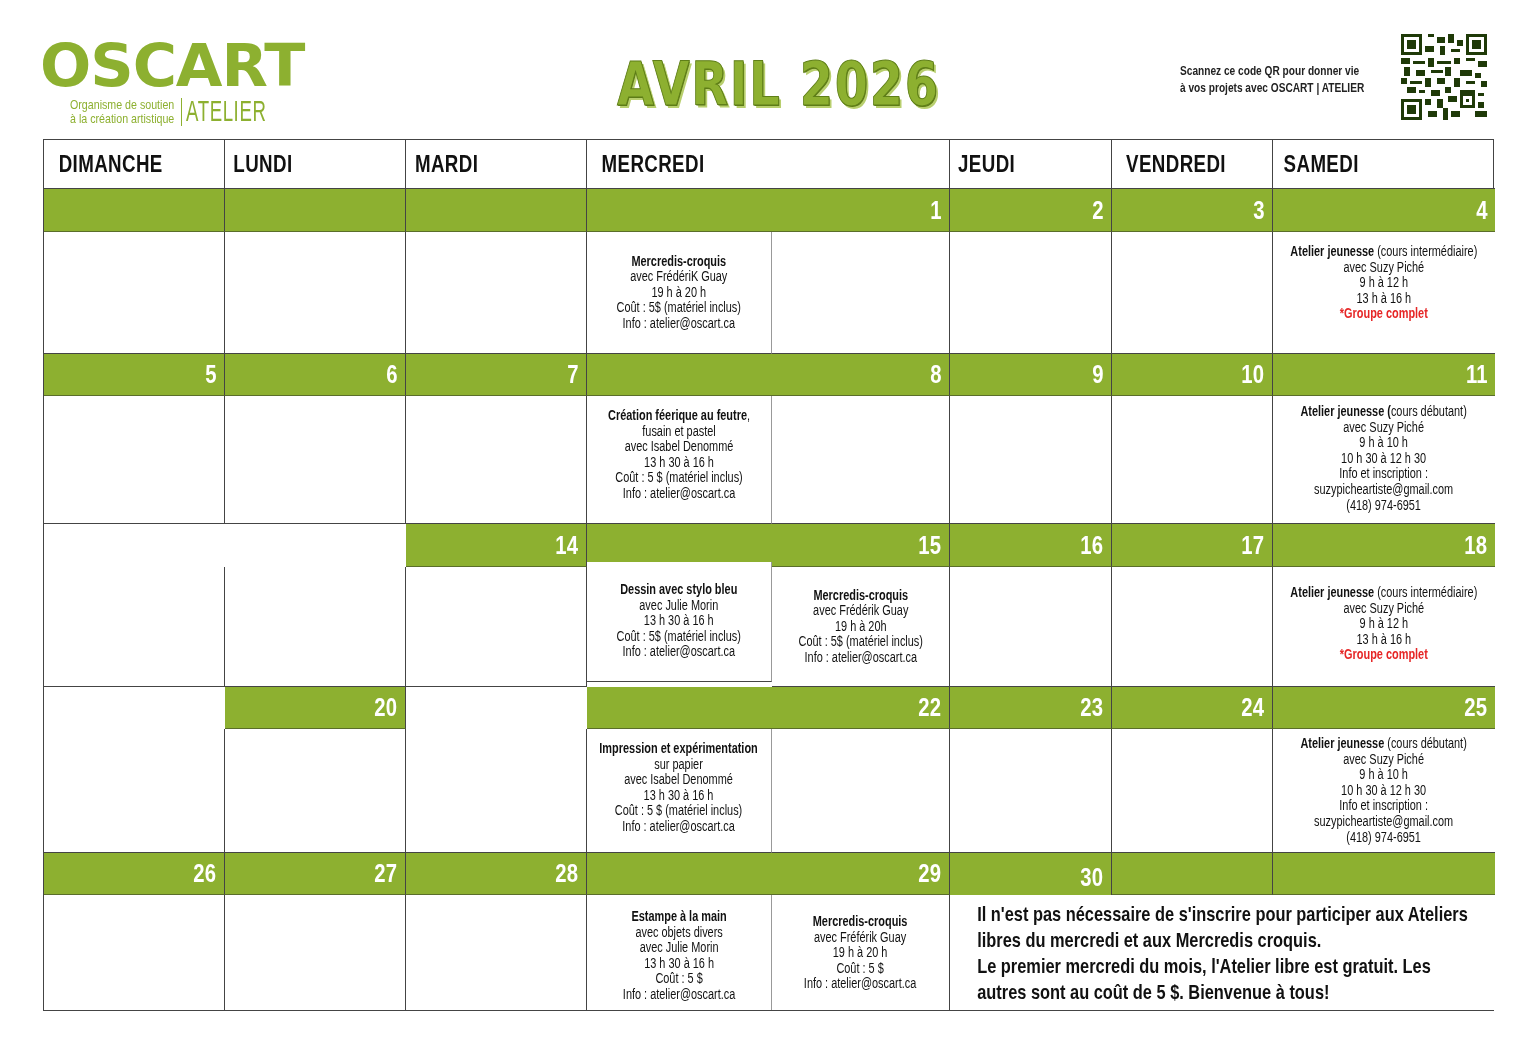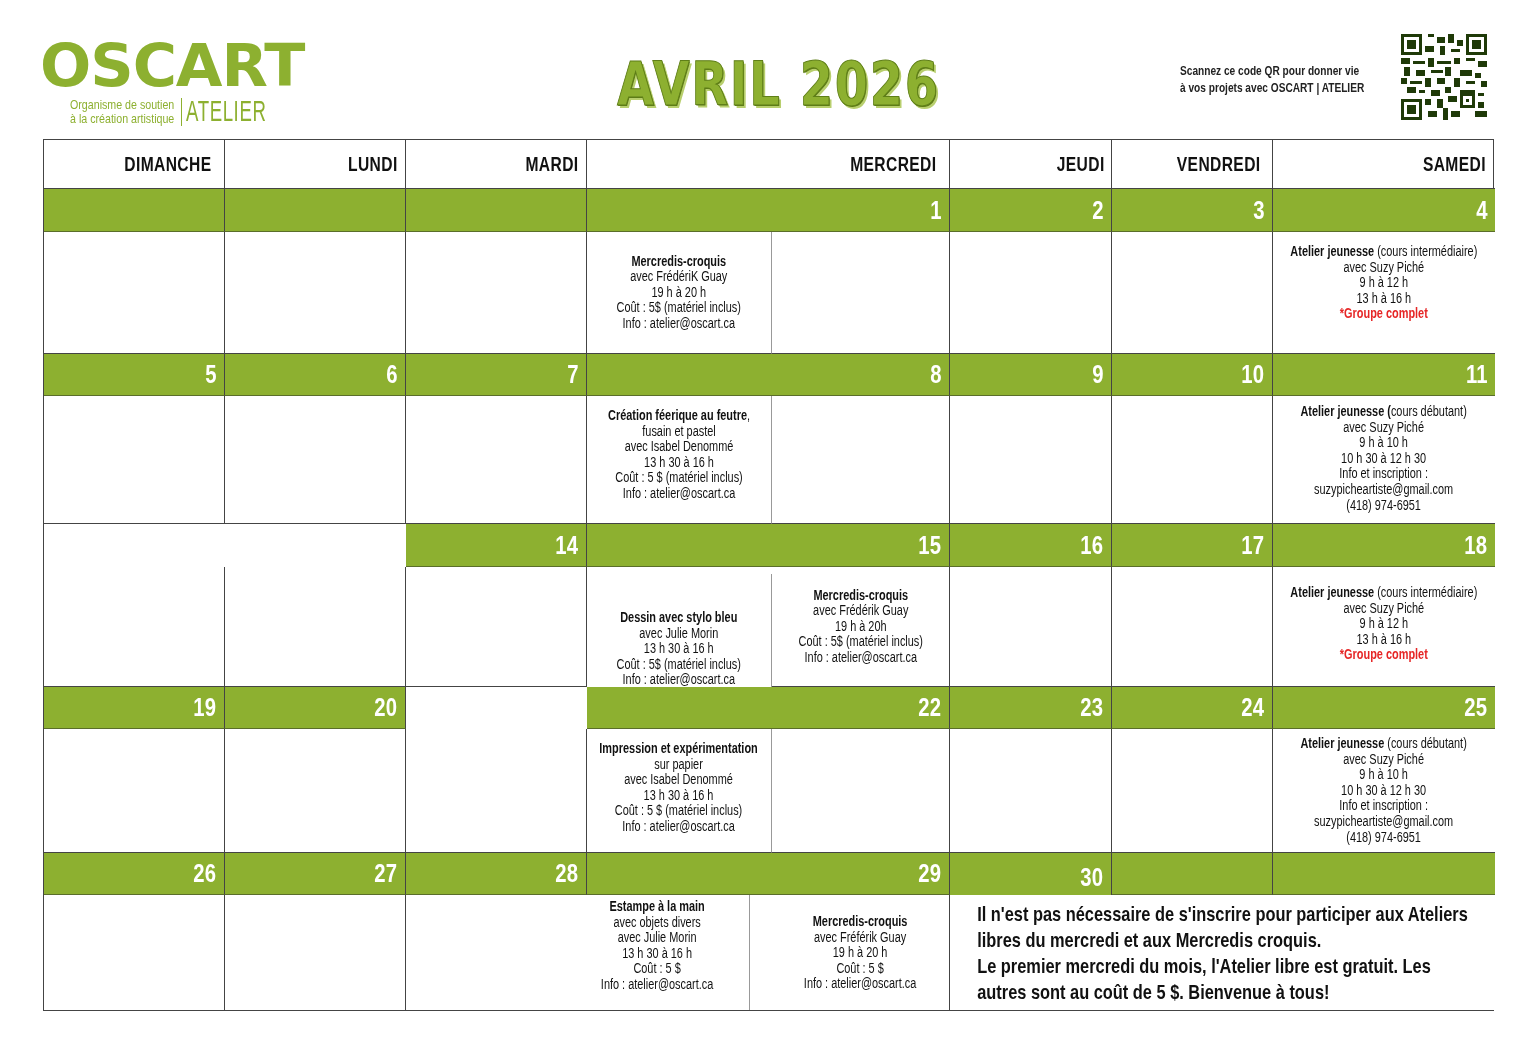--- a/index.html
+++ b/index.html
@@ -14,21 +14,21 @@
   .logo-atelier { position: absolute; left: 146px; top: 58px; font-size: 30px; line-height: 30px; color: #8db030; transform: scaleX(0.62); transform-origin: left; letter-spacing: 1px; }
 
   .title { position: absolute; left: 617px; top: 48px; font-family: "DejaVu Sans", sans-serif; font-weight: 900; font-size: 60px; line-height: 72px; color: #8db030; letter-spacing: 2px; transform: scaleX(0.8); transform-origin: left; text-shadow: 1px 1px 0 #5d7a15, 3px 3px 0 #b8cf6e; -webkit-text-stroke: 1px #5f7f18; white-space: nowrap; }
 
   .qr-text { position: absolute; left: 1180px; top: 62px; font-weight: bold; font-size: 13px; line-height: 17px; color: #222; transform: scaleX(0.78); transform-origin: left; white-space: nowrap; }
   .qr { position: absolute; left: 1401px; top: 34px; width: 86px; height: 86px; }
 
   
   .cal { position: absolute; left: 43px; top: 139px; width: 1451px; height: 872px; border: 1.5px solid #444; }
   .cell { position: absolute; border-right: 1px solid #444; border-bottom: 1px solid #444; }
-  .hdr { display: flex; align-items: center; justify-content: flex-end; font-weight: bold; font-size: 20px; color: #111; }
+  .hdr { display: flex; align-items: center; justify-content: flex-start; font-weight: bold; font-size: 24px; color: #111; }
   .hdr span { display: inline-block; transform: scaleX(0.78); letter-spacing: 0.5px; }
   .num { background: #8db030; border-bottom: 1px solid #5a6e2a; display: flex; align-items: center; justify-content: flex-end; padding-right: 8px; color: #fff; font-weight: bold; font-size: 26px; }
   .num span { display: inline-block; transform: scaleX(0.78); transform-origin: right; }
   .body { background: #fff; display: flex; align-items: center; justify-content: center; text-align: center; }
   .body.top { align-items: flex-start; padding-top: 12px; }
   .ev { font-size: 14px; line-height: 15.6px; color: #111; white-space: nowrap; }
   .ev > div { transform: scaleX(0.78); }
   .ev .t { font-weight: bold; }
   .ev .red { color: #e62626; font-weight: bold; }
   .split { border-right: 1px solid #999; }
@@ -247,21 +247,21 @@
   <div class="cell num" style="left:1068px;top:384px;width:161px;height:43px">
       <span>17</span>
     </div>
   <div class="cell num" style="left:1229px;top:384px;width:222px;height:43px;border-right:none">
       <span>18</span>
     </div>
 
   <div class="cell body" style="left:0;top:427px;width:181px;height:120px"></div>
   <div class="cell body" style="left:181px;top:427px;width:181px;height:120px"></div>
   <div class="cell body" style="left:362px;top:427px;width:181px;height:120px"></div>
-  <div class="cell body top split" style="left:543px;top:434px;width:185px;height:120px;padding-top:36px">
+  <div class="cell body top split" style="left:543px;top:422px;width:185px;height:120px;padding-top:20px">
     <div class="ev">
       <div class="t">Dessin avec stylo bleu</div>
       <div>avec Julie Morin</div>
       <div>13 h 30 à 16 h</div>
       <div>Coût : 5$ (matériel inclus)</div>
       <div>Info : atelier@oscart.ca</div>
     </div>
   </div>
   <div class="cell body" style="left:728px;top:427px;width:178px;height:120px">
     <div class="ev">
@@ -277,23 +277,20 @@
   <div class="cell body top" style="left:1229px;top:427px;width:222px;height:120px;border-right:none;padding-top:18px">
     <div class="ev">
       <div><span class="t">Atelier jeunesse</span><span> (cours intermédiaire)</span></div>
       <div>avec Suzy Piché</div>
       <div>9 h à 12 h</div>
       <div>13 h à 16 h</div>
       <div class="red">*Groupe complet</div>
     </div>
   </div>
 
-  <div class="cell num" style="left:0;top:547px;width:181px;height:42px">
-      <span>19</span>
-    </div>
   <div class="cell num" style="left:181px;top:547px;width:181px;height:42px">
       <span>20</span>
     </div>
   <div class="cell num" style="left:543px;top:547px;width:363px;height:42px">
       <span>22</span>
     </div>
   <div class="cell num" style="left:906px;top:547px;width:162px;height:42px">
       <span>23</span>
     </div>
   <div class="cell num" style="left:1068px;top:547px;width:161px;height:42px">
@@ -349,21 +346,21 @@
   <div class="cell num" style="left:1068px;top:713px;width:161px;height:42px">
       <span></span>
     </div>
   <div class="cell num" style="left:1229px;top:713px;width:222px;height:42px;border-right:none">
       <span></span>
     </div>
 
   <div class="cell body" style="left:0;top:755px;width:181px;height:115px;border-bottom:none"></div>
   <div class="cell body" style="left:181px;top:755px;width:181px;height:115px;border-bottom:none"></div>
   <div class="cell body" style="left:362px;top:755px;width:181px;height:115px;border-bottom:none"></div>
-  <div class="cell body top split" style="left:521px;top:755px;width:185px;height:115px;border-bottom:none;padding-top:4px">
+  <div class="cell body top split" style="left:543px;top:755px;width:185px;height:115px;border-bottom:none;padding-top:14px">
     <div class="ev">
       <div class="t">Estampe à la main</div>
       <div>avec objets divers</div>
       <div>avec Julie Morin</div>
       <div>13 h 30 à 16 h</div>
       <div>Coût : 5 $</div>
       <div>Info : atelier@oscart.ca</div>
     </div>
   </div>
   <div class="cell body top" style="left:728px;top:755px;width:178px;height:115px;border-bottom:none;padding-top:19px">

